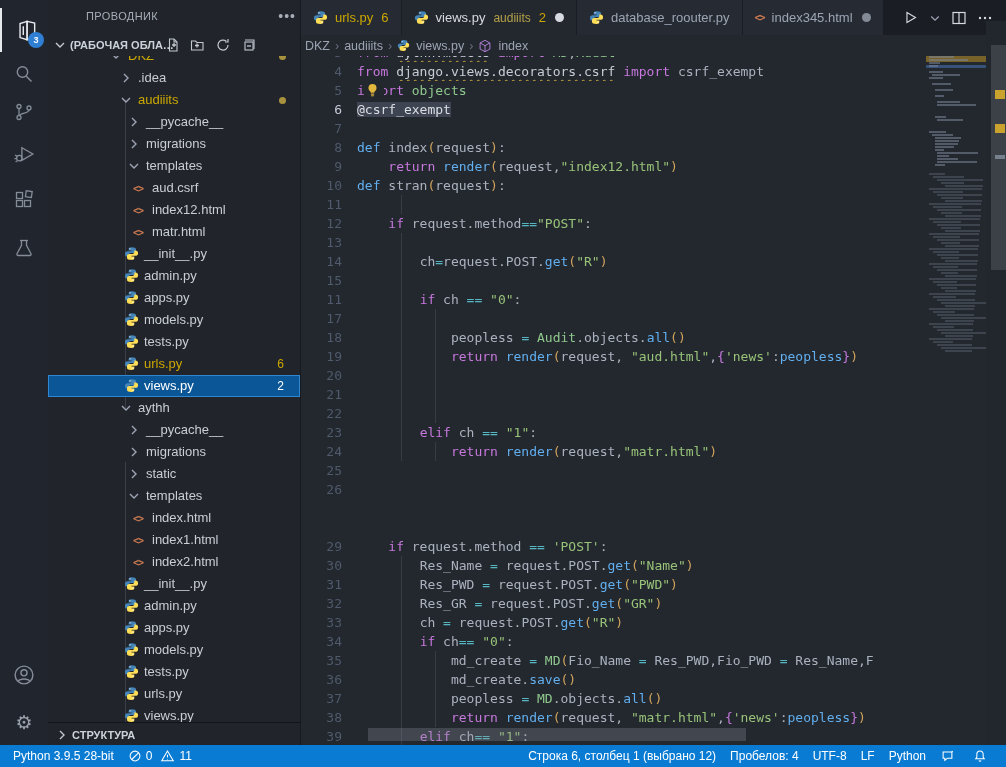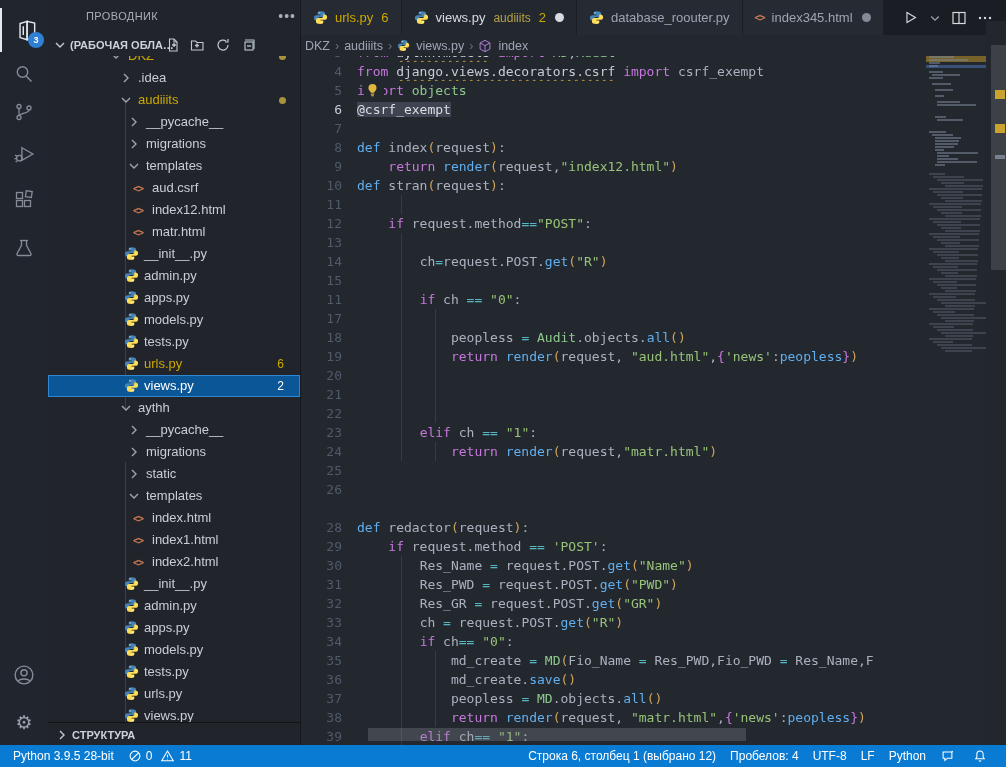--- a/index.html
+++ b/index.html
@@ -617,24 +617,20 @@
           <i class="gd g2"></i>
           <span class="code"><span class="t">            </span><span class="k">return</span><span class="t"> </span><span class="b">render</span><span class="g">(</span><span class="t">request,</span><span class="s">"matr.html"</span><span class="g">)</span></span>
         </div>
         <div class="cl" style="top: 405px;">
           <span class="ln">25</span>
           <span class="code"></span>
         </div>
         <div class="cl" style="top: 424px;">
           <span class="ln">26</span>
           <span class="code"></span>
-        </div>
-        <div class="cl" style="top: 462px;">
-          <span class="ln">28</span>
-          <span class="code"><span class="b">def</span><span class="t"> redactor</span><span class="g">(</span><span class="t">request</span><span class="g">)</span><span class="t">:</span></span>
         </div>
         <div class="cl" style="top: 481px;">
           <span class="ln">29</span>
           <span class="code"><span class="t">    </span><span class="k">if</span><span class="t"> request.method </span><span class="o">==</span><span class="t"> </span><span class="s">'POST'</span><span class="t">:</span></span>
         </div>
         <div class="cl" style="top: 500px;">
           <span class="ln">30</span>
           <i class="gd g1"></i>
           <span class="code"><span class="t">        </span><span class="t">Res_Name </span><span class="o">=</span><span class="t"> request.POST.</span><span class="b">get</span><span class="g">(</span><span class="s">"Name"</span><span class="g">)</span></span>
         </div>

